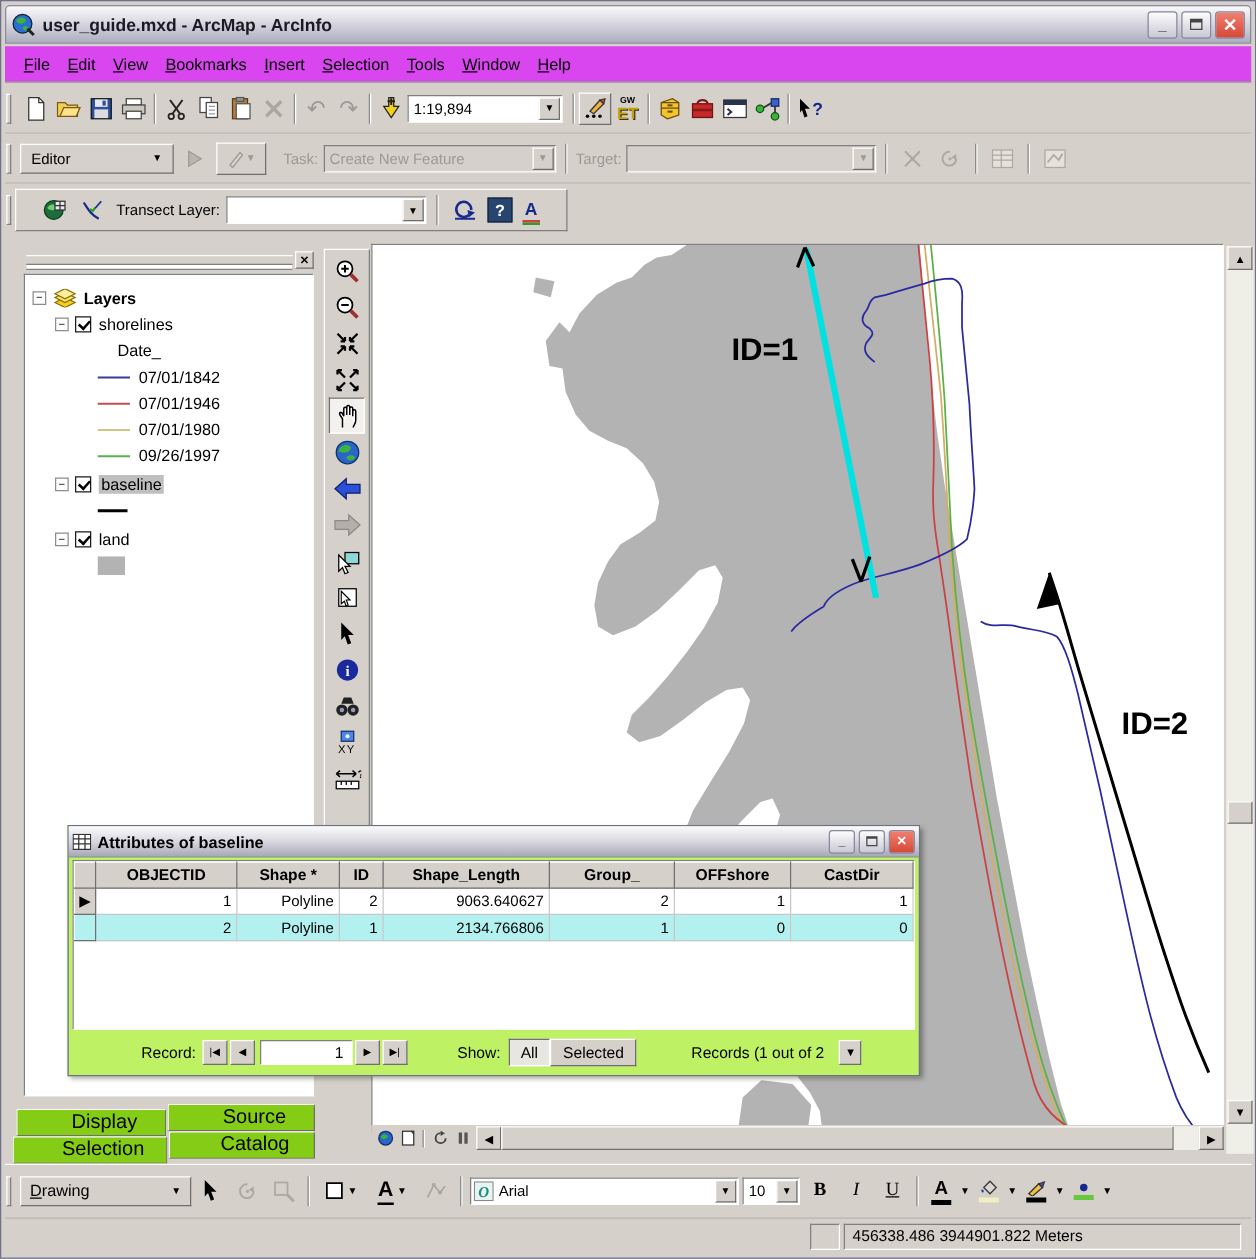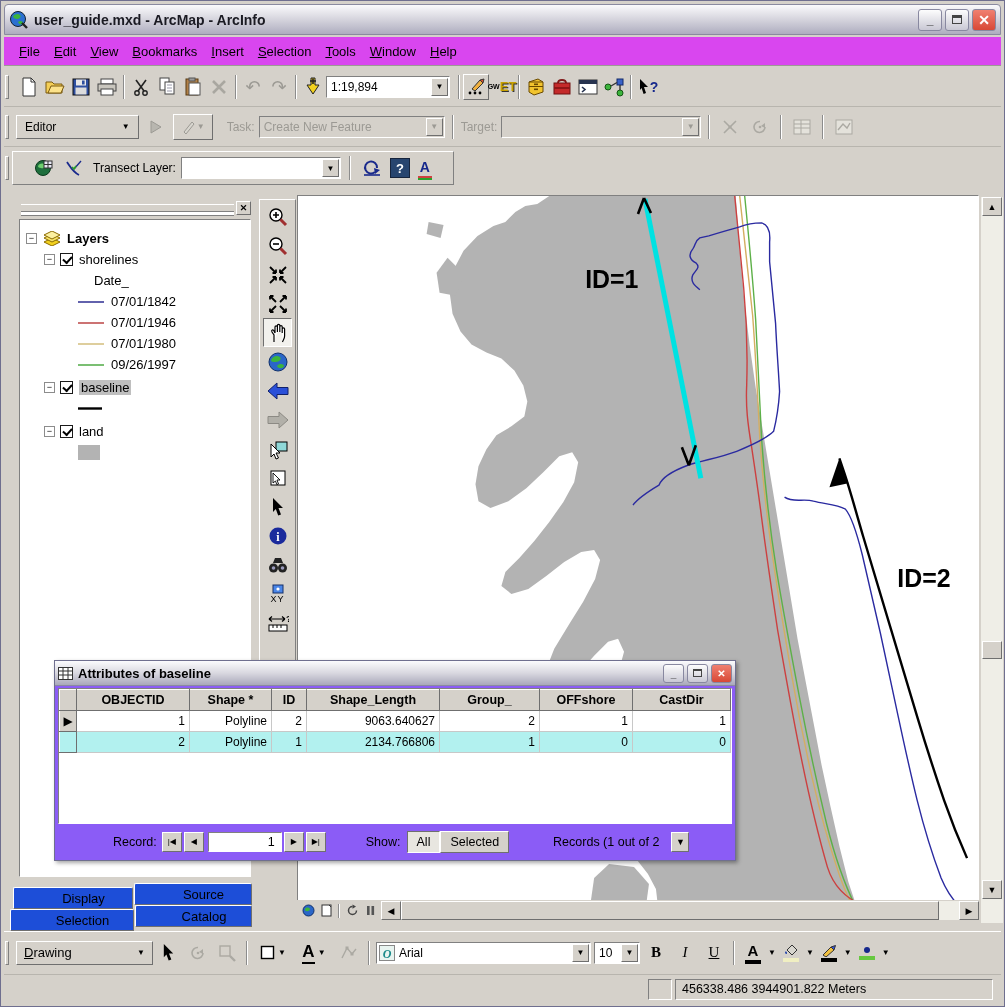--- a/index.html
+++ b/index.html
@@ -43,37 +43,37 @@
   #toc-header .hgrip { flex:1; height:8px; border-top:1px solid #FFF; border-bottom:1px solid #808080; margin:0 2px; box-shadow:0 3px 0 #FFF,0 4px 0 #808080; }
   #toc-close { width:15px; height:14px; font-size:9px; font-weight:bold; }
   #toc-tree { position:absolute; top:20px; left:0; right:0; bottom:52px; background:#FFF; border:1px solid; border-color:#808080 #FFF #FFF #808080; padding:8px 0 0 6px; overflow:hidden; }
   .trow { display:flex; align-items:center; height:21px; font-size:13px; }
   .expand { width:11px; height:11px; border:1px solid #8C8C8C; background:#FFF; font-size:9px; line-height:9px; text-align:center; margin-right:5px; flex:none; }
   .cb { width:13px; height:13px; border:1px solid #1A1A1A; background:#FFF; margin-right:6px; position:relative; flex:none; }
   .cb::after { content:""; position:absolute; left:2px; top:2px; width:7px; height:4px; border-left:2px solid #000; border-bottom:2px solid #000; transform:rotate(-48deg); }
   .sw-line { width:26px; margin-right:7px; flex:none; }
   .sel-label { background:#BFBFBF; padding:0 2px; }
   #toc-tabs { position:absolute; bottom:0; left:-6px; right:0; height:50px; }
-  .toc-tab { position:absolute; height:22px; background:#1d4ed8; border:1px solid; border-color:#FFF #6F6F6F #6F6F6F #FFF; border-radius:2px 2px 0 0; display:flex; align-items:center; justify-content:center; font-size:13px;padding-left:21px; }
+  .toc-tab { position:absolute; height:22px; background:#84cc16; border:1px solid; border-color:#FFF #6F6F6F #6F6F6F #FFF; border-radius:2px 2px 0 0; display:flex; align-items:center; justify-content:center; font-size:16px;padding-left:21px; }
 
   #tools-strip { position:absolute; left:258px; top:198px; width:37px; height:464px; background:#D5D1CA; border:1px solid; border-color:#FFF #808080 #808080 #FFF; padding:2px 0; display:flex; flex-direction:column; align-items:center; }
   .vtool { width:29px; height:29px; display:flex; align-items:center; justify-content:center; border:1px solid transparent; }
   .vtool.active { background:#F2F1ED; border-color:#6F6F6F #FFF #FFF #6F6F6F; }
 
   #map-wrap { position:absolute; left:296px; top:194px; width:706px; height:734px; }
   #map-canvas { position:absolute; left:0; top:0; width:682px; height:712px; background:#FFF; border:1px solid; border-color:#808080 #FFF #FFF #808080; }
   #vscroll { position:absolute; right:0; top:2px; width:22px; height:726px; background:#EFEEE7; }
   #hscroll-row { position:absolute; left:0; bottom:8px; height:21px; width:682px; display:flex; align-items:center; background:#D5D1CA; }
   .scrollbtn { width:20px; height:19px; font-size:9px; }
   .thumb { background:#D5D1CA; border:1px solid; border-color:#FFF #6F6F6F #6F6F6F #FFF; }
   #map-minibar { display:flex; align-items:center; height:21px; padding:0 2px; }
   .minibtn { width:18px; height:18px; display:flex; align-items:center; justify-content:center; }
 
   
-  #attr-dialog { position:absolute; left:53px; top:659px; width:682px; height:201px; background:#8b5cf6; border:1px solid #6F6F8F; box-shadow:2px 2px 4px rgba(0,0,0,.35); }
+  #attr-dialog { position:absolute; left:53px; top:659px; width:682px; height:201px; background:#bef264; border:1px solid #6F6F8F; box-shadow:2px 2px 4px rgba(0,0,0,.35); }
   #attr-title { height:25px; background:linear-gradient(180deg,#FBFBFD 0%,#D9D8E0 50%,#A9A8BA 100%); border-bottom:1px solid #8A8AA0; display:flex; align-items:center; padding:0 3px; }
   #attr-title .dtitle { font-weight:bold; font-size:13px; flex:1; margin-left:5px; }
   #attr-title .winbtn { width:21px; height:19px; font-size:10px; }
   #attr-body { position:absolute; top:27px; left:3px; right:3px; bottom:36px; background:#FFF; border:1px solid; border-color:#808080 #FFF #FFF #808080; overflow:hidden; }
   table#attr-table { border-collapse:collapse; width:100%; font-size:12px; }
   #attr-table th { background:#D5D1CA; border:1px solid; border-color:#FFF #6F6F6F #6F6F6F #FFF; font-weight:bold; height:21px; padding:0 3px; font-size:12.5px; }
   #attr-table td { border-right:1px solid #C8C8C8; border-bottom:1px solid #C8C8C8; height:21px; padding:0 4px; text-align:right; }
   #attr-table td.l { text-align:right; }
   #attr-table tr.selrow td { background:#B2F1EF; }
   #attr-table td.rowsel { background:#D5D1CA; border:1px solid; border-color:#FFF #6F6F6F #6F6F6F #FFF; width:16px; padding:0; text-align:center; }
@@ -200,21 +200,21 @@
       <span class="sep" style="margin-left:8px"></span>
       <span class="tbtn" style="border:1px solid;border-color:#FFF #6F6F6F #6F6F6F #FFF">
           <svg class="ic" width="20" height="20" viewBox="0 0 20 20">
             <circle cx="4" cy="16" r="1.4" fill="#000"></circle>
             <circle cx="9" cy="16" r="1.4" fill="#000"></circle>
             <circle cx="14" cy="16" r="1.4" fill="#000"></circle>
             <path d="M6 12 L14 3 L17 6 L9 14 Z" fill="#F0B040" stroke="#333"></path>
             <path d="M14 3 L17 6 L18 2 Z" fill="#E05030" stroke="#333"></path>
           </svg>
         </span>
-      <span class="tbtn" style="line-height:1">
+      <span class="tbtn" style="flex-direction:column;line-height:1">
         <span style="font-size:7px;font-weight:bold">GW</span>
         <span style="font-size:13px;font-weight:bold;color:#C8A000;text-shadow:1px 1px 0 #333">ET</span>
       </span>
       <span class="sep"></span>
       <span class="tbtn">
           <svg class="ic" width="20" height="20" viewBox="0 0 20 20">
             <path d="M3 5 L12 2 L17 5 V15 L8 18 L3 15 Z" fill="#F2C42E" stroke="#6A4A00"></path>
             <path d="M3 9.5 H17 M3 5 H17" stroke="#6A4A00"></path>
             <rect x="8" y="6.5" width="4" height="1.6" fill="#6A4A00"></rect>
             <rect x="8" y="11.5" width="4" height="1.6" fill="#6A4A00"></rect>

